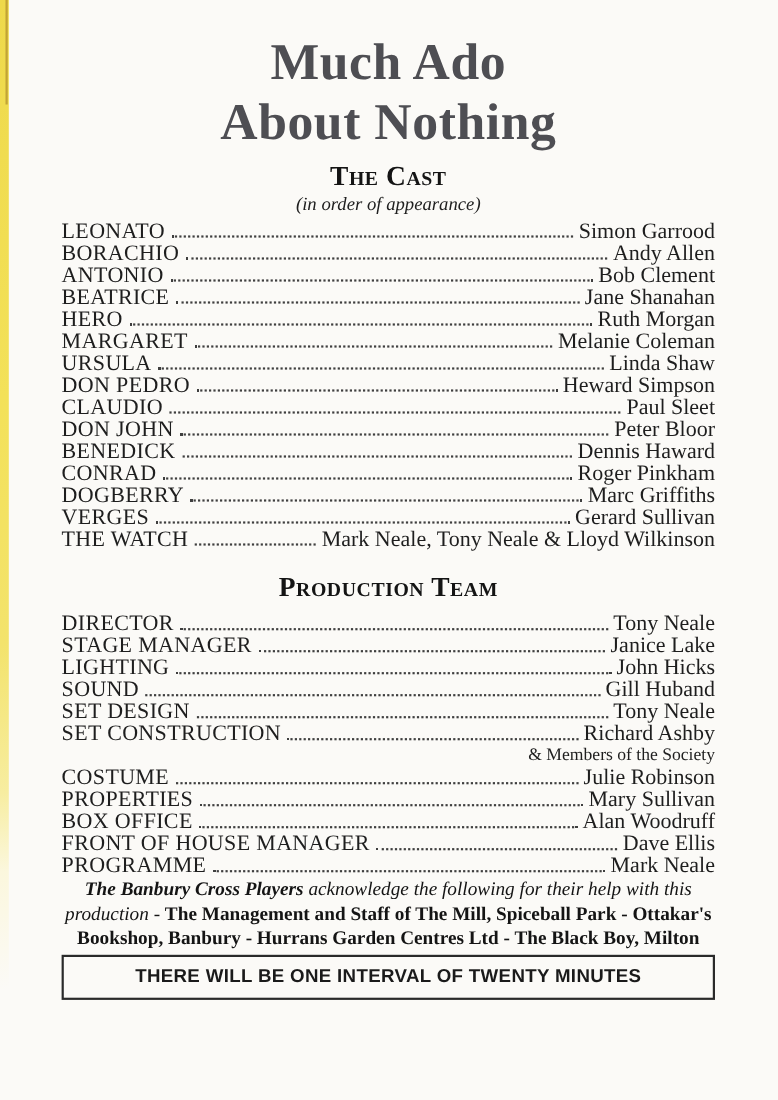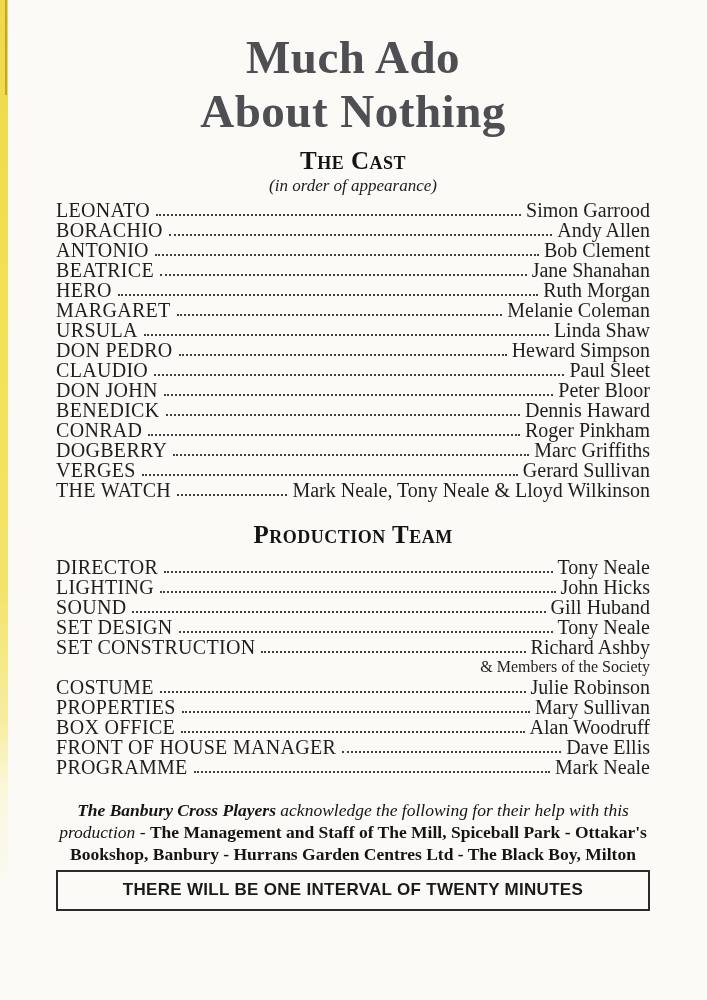--- a/index.html
+++ b/index.html
@@ -46,21 +46,21 @@
   .credit-list.production { margin-top:8px; }
   .credit-row { display:flex; line-height:20px; font-size:20px; }
   .credit-row .role { white-space:nowrap; letter-spacing:.3px; }
   .credit-row .leader {
     flex:1; border-bottom:2px dotted #3f3f3f;
     margin:0 5px 4px 6px; align-self:flex-end;
   }
   .credit-row .name { white-space:nowrap; }
   .credit-extra { text-align:right; line-height:20px; font-size:16px; }
 
-  .acknowledgement { margin-top:22px; text-align:center; font-size:17.5px; line-height:22px; color:#141414;font-family:Liberation Serif, serif; }
+  .acknowledgement { text-align:center; font-size:17.5px; line-height:22px; color:#141414;font-family:Liberation Serif, serif; }
   .ack-line .bold-italic { font-weight:bold; font-style:italic; }
   .ack-line .italic { font-style:italic; }
   .ack-line .bold { font-weight:bold; }
 
   .interval-box {
     margin-top:5px; border:2px solid #2a2a2a;
     text-align:center; padding:8px 0 9px;
     font-family:"Liberation Sans", sans-serif;
     font-weight:bold; font-size:17px; letter-spacing:.3px; color:#1a1a1a;
     background:#fbfaf7;
@@ -159,20 +159,25 @@
 
     <h2 class="section-heading production">Production Team</h2>
 
     <div class="credit-list production" id="production-list">
         <div class="credit-row">
           <span class="role">DIRECTOR</span>
           <span class="leader"></span>
           <span class="name">Tony Neale</span>
         </div>
         <div class="credit-row">
+          <span class="role">STAGE MANAGER</span>
+          <span class="leader"></span>
+          <span class="name">Janice Lake</span>
+        </div>
+        <div class="credit-row">
           <span class="role">LIGHTING</span>
           <span class="leader"></span>
           <span class="name">John Hicks</span>
         </div>
         <div class="credit-row">
           <span class="role">SOUND</span>
           <span class="leader"></span>
           <span class="name">Gill Huband</span>
         </div>
         <div class="credit-row">

